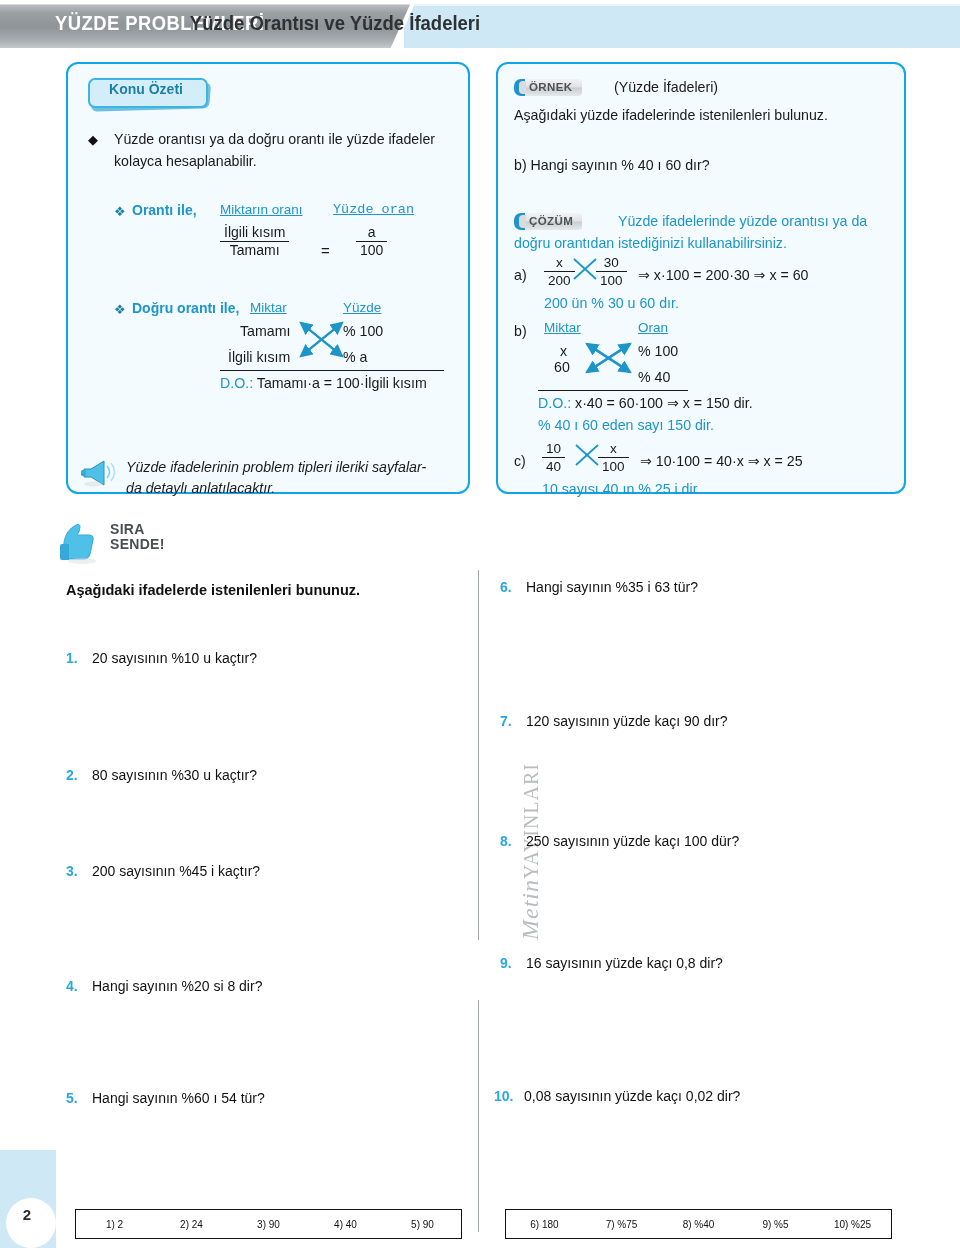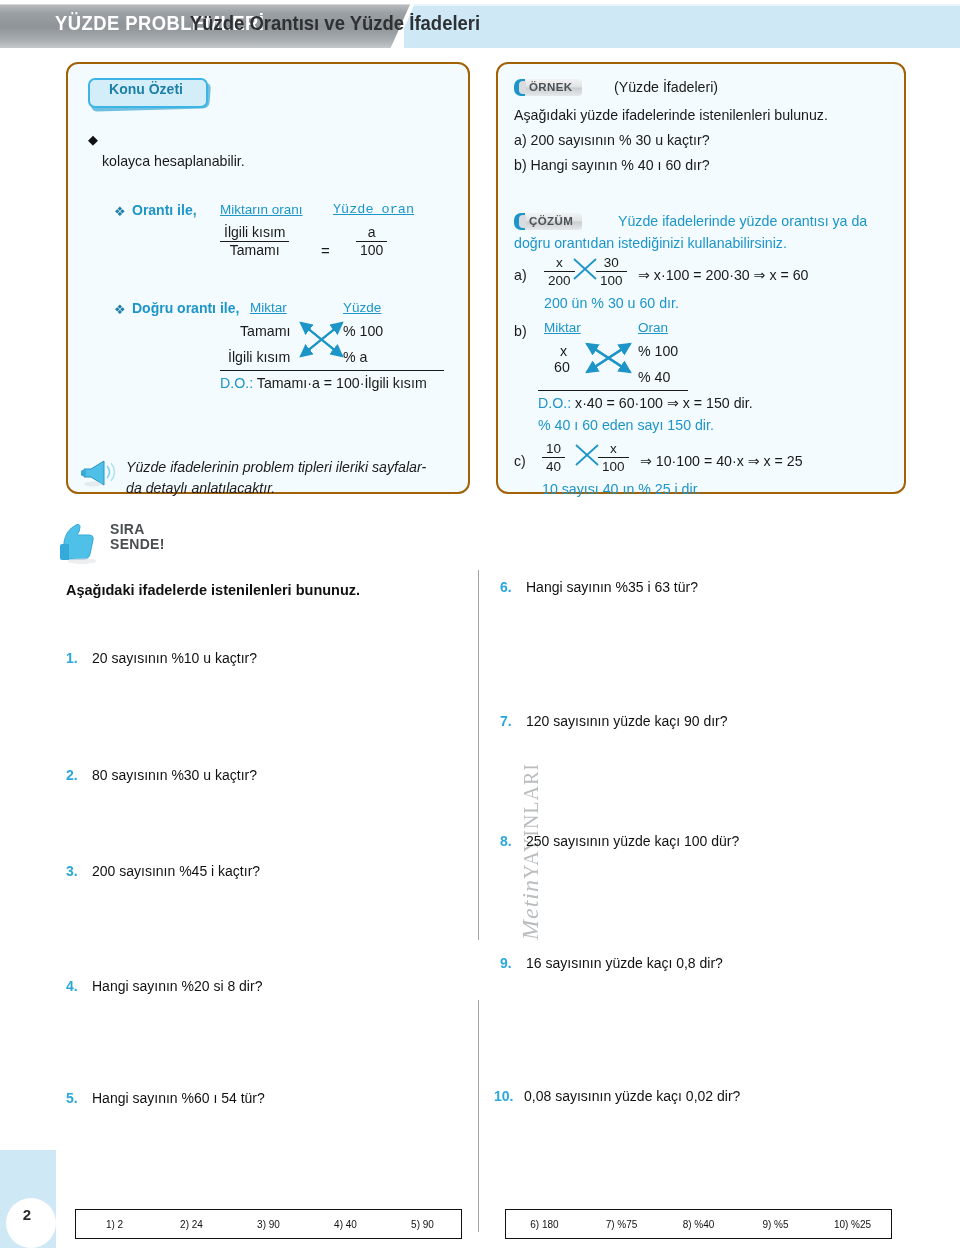--- a/index.html
+++ b/index.html
@@ -32,21 +32,21 @@
   }
   .hdr-right-label{
     position:absolute;left:125px;top:11px;width:420px;
     color:#2e3134;font-size:21px;font-weight:bold;text-align:center;
     font-family:"Liberation Sans Narrow","Liberation Sans",sans-serif;
     transform:scaleX(.88);transform-origin:center center;
   }
 
   
   .panel{
-    position:absolute;border:2px solid #a16207;border-radius:12px;
+    position:absolute;border:2px solid #0ea5e9;border-radius:12px;
     background:#f3fbfe;
   }
   .panel-left{left:66px;top:62px;width:400px;height:428px;}
   .panel-right{left:496px;top:62px;width:406px;height:428px;}
 
   
   .konu-tab{position:absolute;left:20px;top:14px;width:124px;height:32px;}
   .konu-shadow{
     position:absolute;left:4px;top:6px;width:118px;height:26px;
     background:#6fbfe0;border-radius:6px;transform:skewX(-6deg) rotate(-1.6deg);
@@ -157,21 +157,22 @@
 
 <div class="panel panel-left">
 
   <div class="konu-tab">
     <div class="konu-shadow"></div>
     <div class="konu-body"></div>
     <div class="konu-text">Konu Özeti</div>
   </div>
 
   <span class="abs dia" style="left:20px;top:68px;">◆</span>
-  <div class="abs body-txt" style="left:34px;top:86px;width:340px;">kolayca hesaplanabilir.</div>
+  <div class="abs body-txt" style="left:46px;top:64px;width:340px;">Yüzde orantısı ya da doğru orantı ile yüzde ifadeler</div>
+  <div class="abs body-txt" style="left:46px;top:86px;width:340px;">kolayca hesaplanabilir.</div>
 
   <span class="abs diamond-open" style="left:46px;top:140px;">❖</span>
   <div class="abs blue-b" style="left:64px;top:138px;font-size:14px;">Orantı ile,</div>
   <div class="abs blue u" style="left:152px;top:138px;font-size:13.5px;">Miktarın oranı</div>
   <div class="abs blue u" style="left:265px;top:138px;font-size:13.5px;font-family:Liberation Mono, monospace;">Yüzde oran</div>
 
   <div class="abs frac" style="left:152px;top:160px;font-size:14px;">
     <span class="num">İlgili kısım</span>
     <span class="den">Tamamı</span>
   </div>
@@ -218,21 +219,20 @@
 </div>
 
 <div class="panel panel-right">
 
   <div class="abs" style="left:16px;top:14px;">
     <span class="badge"><span class="badge-cap"></span><span class="badge-body">ÖRNEK</span></span>
   </div>
   <div class="abs body-txt" style="left:116px;top:12px;">(Yüzde İfadeleri)</div>
 
   <div class="abs body-txt" style="left:16px;top:40px;width:380px;">Aşağıdaki yüzde ifadelerinde istenilenleri bulunuz.</div>
-  <div class="abs body-txt" style="left:16px;top:65px;width:380px;">a) 200 sayısının % 30 u kaçtır?</div>
   <div class="abs body-txt" style="left:16px;top:90px;width:380px;">b) Hangi sayının % 40 ı 60 dır?</div>
 
   <div class="abs" style="left:16px;top:148px;">
     <span class="badge"><span class="badge-cap"></span><span class="badge-body">ÇÖZÜM</span></span>
   </div>
   <div class="abs body-txt blue" style="left:120px;top:146px;width:280px;">Yüzde ifadelerinde yüzde orantısı ya da</div>
   <div class="abs body-txt blue" style="left:16px;top:168px;width:380px;">doğru orantıdan istediğinizi kullanabilirsiniz.</div>
 
   <div class="abs body-txt" style="left:16px;top:200px;">a)</div>
   <div class="abs frac" style="left:46px;top:190px;font-size:13.5px;">

